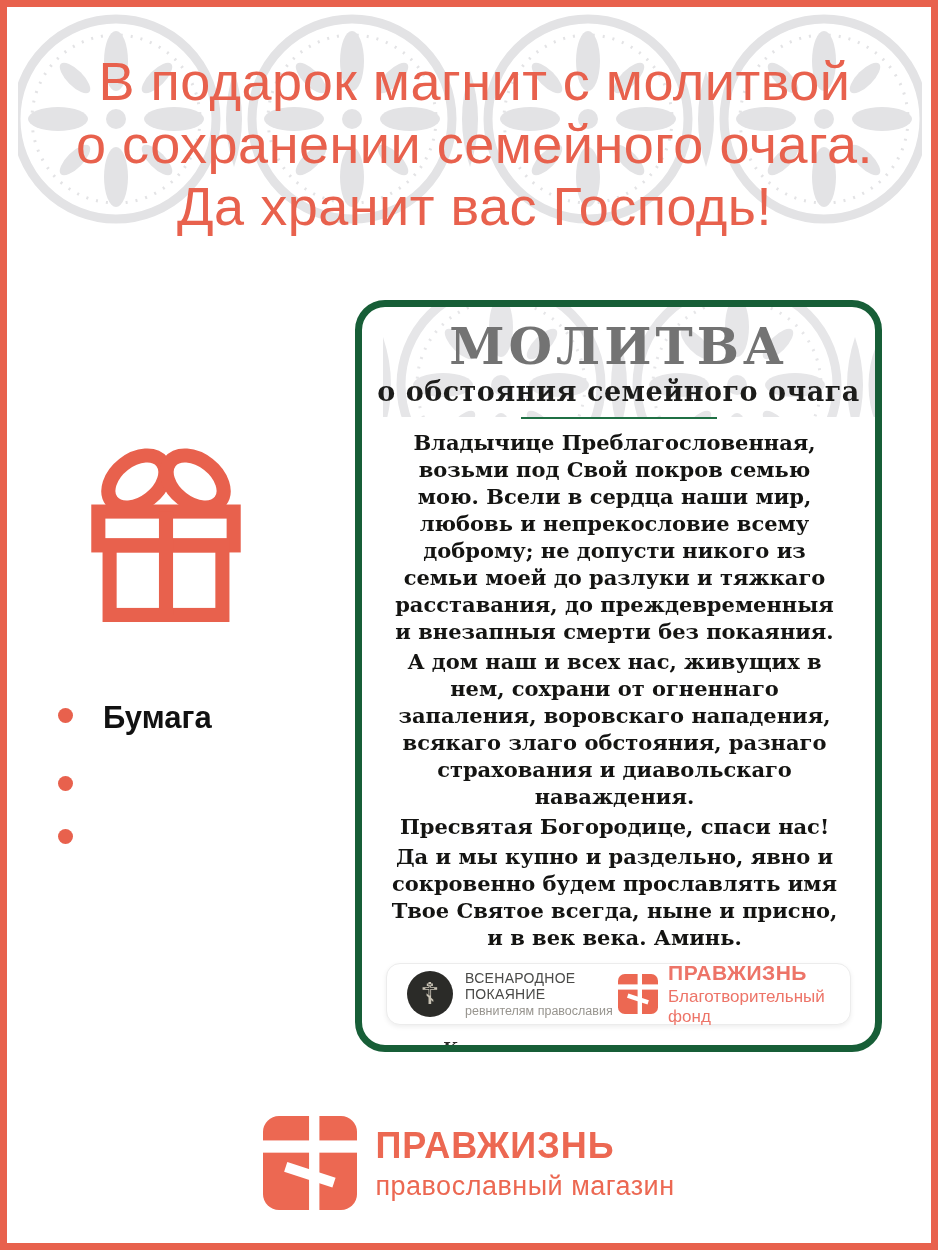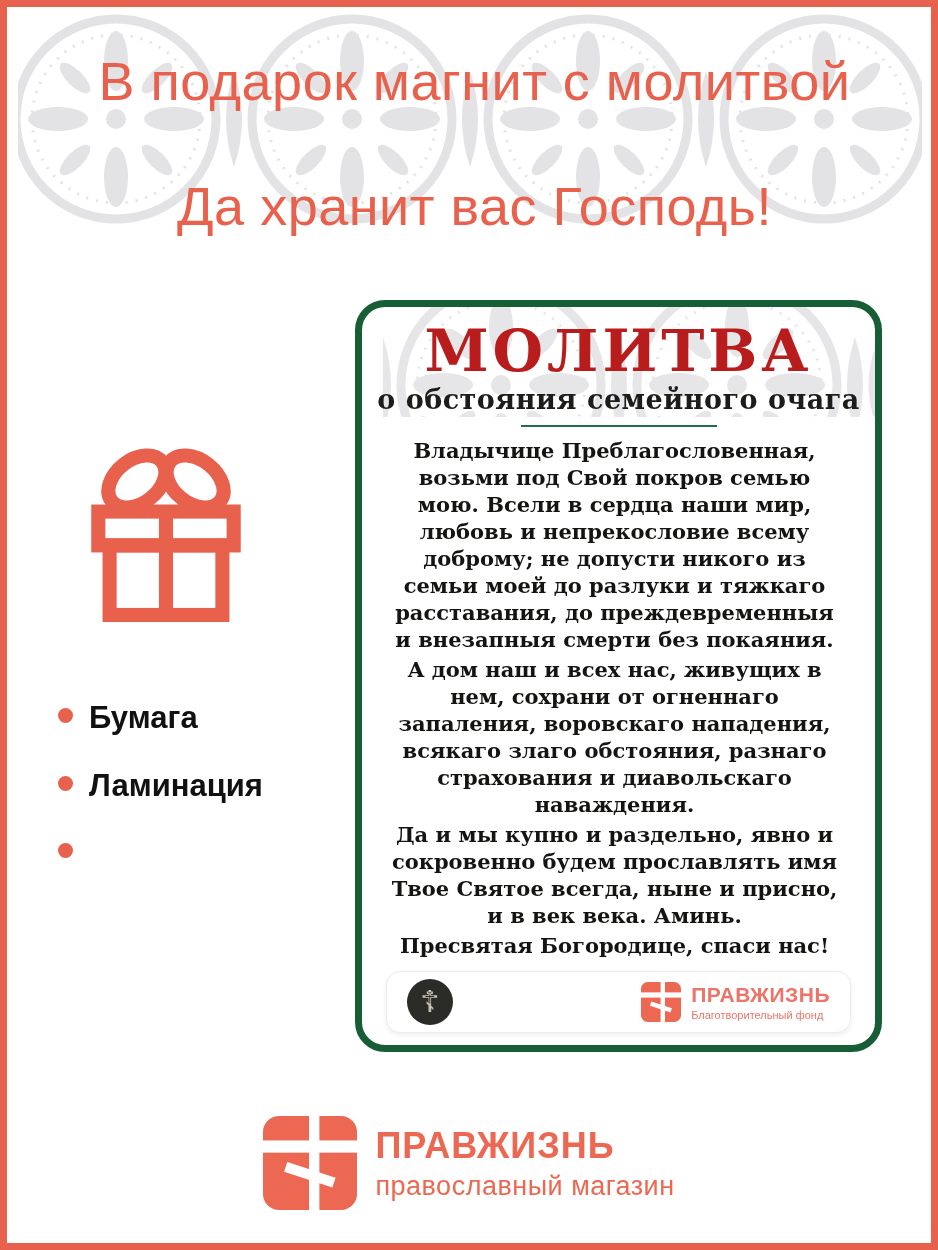--- a/index.html
+++ b/index.html
@@ -20,35 +20,35 @@
     position:relative;z-index:2;margin:0;padding-top:26px;
     text-align:center;color:#E8614D;font-size:54px;line-height:1.16;
     font-weight:400;letter-spacing:.5px;
   }
 
   
   .gift{position:absolute;left:72px;top:430px;}
 
   
   .features{position:absolute;left:58px;top:698px;width:300px;list-style:none;margin:0;padding:0;}
-  .features li{display:flex;align-items:flex-start;margin-bottom:28px;}
+  .features li{display:flex;align-items:flex-start;margin-bottom:28px;gap:14px;}
   .dot{width:15px;height:15px;border-radius:50%;background:#E8614D;margin:10px 16px 0 0;flex:0 0 auto;}
   .feature-text{font-size:31px;font-weight:700;color:#111111;line-height:1.28;}
 
   
   .card{
     position:absolute;left:355px;top:300px;width:527px;height:752px;
     background:#ffffff;border:7px solid #175E37;border-radius:30px;
     box-sizing:border-box;overflow:hidden;z-index:5;
   }
   .card-pattern{position:absolute;left:0;top:0;width:100%;height:150px;overflow:hidden;}
   .card-head{position:relative;z-index:2;text-align:center;}
   .card-title{
-    margin:14px 0 0 0;color:#b91c1c;font-family:"DejaVu Serif","Liberation Serif",serif;
-    font-weight:700;font-size:58px;line-height:1.05;letter-spacing:4px;
+    margin:14px 0 0 0;color:#737373;font-family:"DejaVu Serif","Liberation Serif",serif;
+    font-weight:700;font-size:50px;line-height:1.05;letter-spacing:4px;
   }
   .card-subtitle{
     margin:2px 0 0 0;color:#1C1C1A;font-family:"DejaVu Serif","Liberation Serif",serif;
     font-weight:700;font-size:27px;letter-spacing:.5px;
   }
   .divider{width:196px;height:2px;background:#1F7044;margin:10px auto 8px auto;}
   .prayer{
     position:relative;z-index:2;padding:2px 26px 0 26px;text-align:center;
     color:#141412;font-family:"DejaVu Serif","Liberation Serif",serif;
     font-weight:700;font-size:21px;line-height:27px;
@@ -65,21 +65,21 @@
   .partner{display:flex;align-items:center;}
   .circle-logo{
     width:46px;height:46px;border-radius:50%;background:#2B2B28;
     display:flex;align-items:center;justify-content:center;margin-right:12px;flex:0 0 auto;
   }
   .circle-logo span{color:#C8C2B4;font-size:30px;line-height:1;font-family:"DejaVu Sans",sans-serif;}
   .partner-title{font-size:14px;color:#4A4A48;letter-spacing:.3px;}
   .partner-sub{font-size:12.5px;color:#97948E;margin-top:2px;}
   .fund-logo{width:40px;height:40px;margin-right:10px;flex:0 0 auto;}
   .fund-title{font-size:21px;color:#ED7468;font-weight:700;letter-spacing:.5px;}
-  .fund-sub{font-size:11px;color:#ED7468;margin-top:2px;}
+  .fund-sub{font-size:17px;color:#ED7468;margin-top:2px;}
 
   
   .collection{
     position:relative;z-index:2;margin:12px 30px 0 30px;text-align:center;
     color:#2B2B28;font-family:"DejaVu Serif","Liberation Serif",serif;
     font-weight:700;font-size:16.5px;line-height:23px;
   }
 
   
   .footer-brand{
@@ -126,21 +126,21 @@
           <circle cx="118" cy="118" r="10"></circle>
           <path d="M0 70 Q16 118 0 166 Q-16 118 0 70 Z"></path>
           <path d="M236 70 Q252 118 236 166 Q220 118 236 70 Z"></path>
         </g>
       </pattern>
     </defs>
     <rect width="924" height="248" fill="url(#dmk1)" transform="translate(-20,-6)"></rect>
   </svg>
   <h1 class="headline">
     <span>В подарок магнит с молитвой</span><br>
-    <br>
+    <span>о сохранении семейного очага.</span><br>
     <span>Да хранит вас Господь!</span>
   </h1>
 </div>
 
 <svg class="gift" width="188" height="212" viewBox="0 0 100 100">
   <g fill="none" stroke="#E8614D" stroke-width="7.5">
     <ellipse cx="34.5" cy="21" rx="17" ry="11.5" transform="rotate(-38 34.5 21)" stroke-linecap="round"></ellipse>
     <ellipse cx="65.5" cy="21" rx="17" ry="11.5" transform="rotate(38 65.5 21)" stroke-linecap="round"></ellipse>
     <rect x="14" y="37" width="72" height="18"></rect>
     <rect x="20" y="55" width="60" height="37"></rect>
@@ -148,21 +148,20 @@
   </g>
 </svg>
 
 <ul class="features">
   <li>
     <span class="dot"></span>
     <span class="feature-text">Бумага</span>
   </li>
   <li>
     <span class="dot"></span>
-    <span class="feature-text">Ламинация</span>
   </li>
   <li>
     <span class="dot"></span>
   </li>
 </ul>
 
 <div class="card">
   <div class="card-pattern">
     <svg width="513" height="150">
       <defs>
@@ -190,29 +189,33 @@
 
   <div class="card-head">
     <h2 class="card-title">МОЛИТВА</h2>
     <div class="card-subtitle">о обстояния семейного очага</div>
     <div class="divider"></div>
   </div>
 
   <div class="prayer">
     <p>Владычице Преблагословенная, возьми под Свой покров семью мою. Всели в сердца наши мир, любовь и непрекословие всему доброму; не допусти никого из семьи моей до разлуки и тяжкаго расставания, до преждевременныя и внезапныя смерти без покаяния.</p>
     <p>А дом наш и всех нас, живущих в нем, сохрани от огненнаго запаления, воровскаго нападения, всякаго злаго обстояния, разнаго страхования и диавольскаго наваждения.</p>
+    <p>Пресвятая Богородице, спаси нас!</p>
     <p>Да и мы купно и раздельно, явно и сокровенно будем прославлять имя Твое Святое всегда, ныне и присно, и в век века. Аминь.</p>
-    <p>Пресвятая Богородице, спаси нас!</p>
   </div>
 
   <div class="partners">
     <div class="partner">
       <div class="circle-logo">
           <span>☦</span>
         </div>
+      <div>
+        <div class="partner-title">ВСЕНАРОДНОЕ ПОКАЯНИЕ</div>
+        <div class="partner-sub">ревнителям православия</div>
+      </div>
     </div>
     <div class="partner">
       <svg class="fund-logo" viewBox="0 0 100 100">
           <use href="#plogo"></use>
         </svg>
       <div>
         <div class="fund-title">ПРАВЖИЗНЬ</div>
         <div class="fund-sub">Благотворительный фонд</div>
       </div>
     </div>

